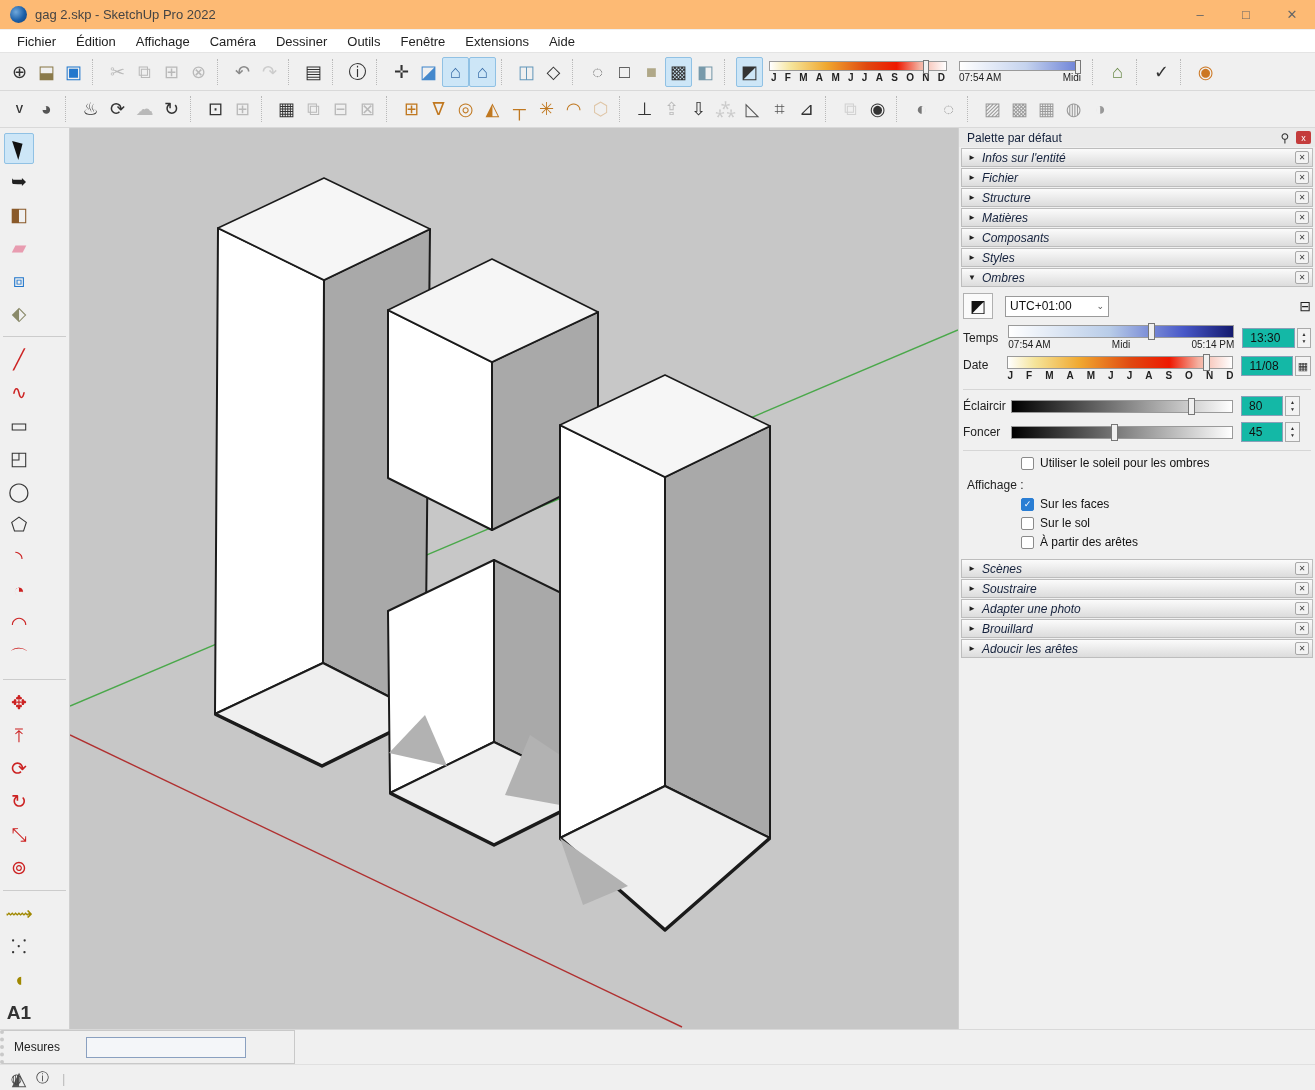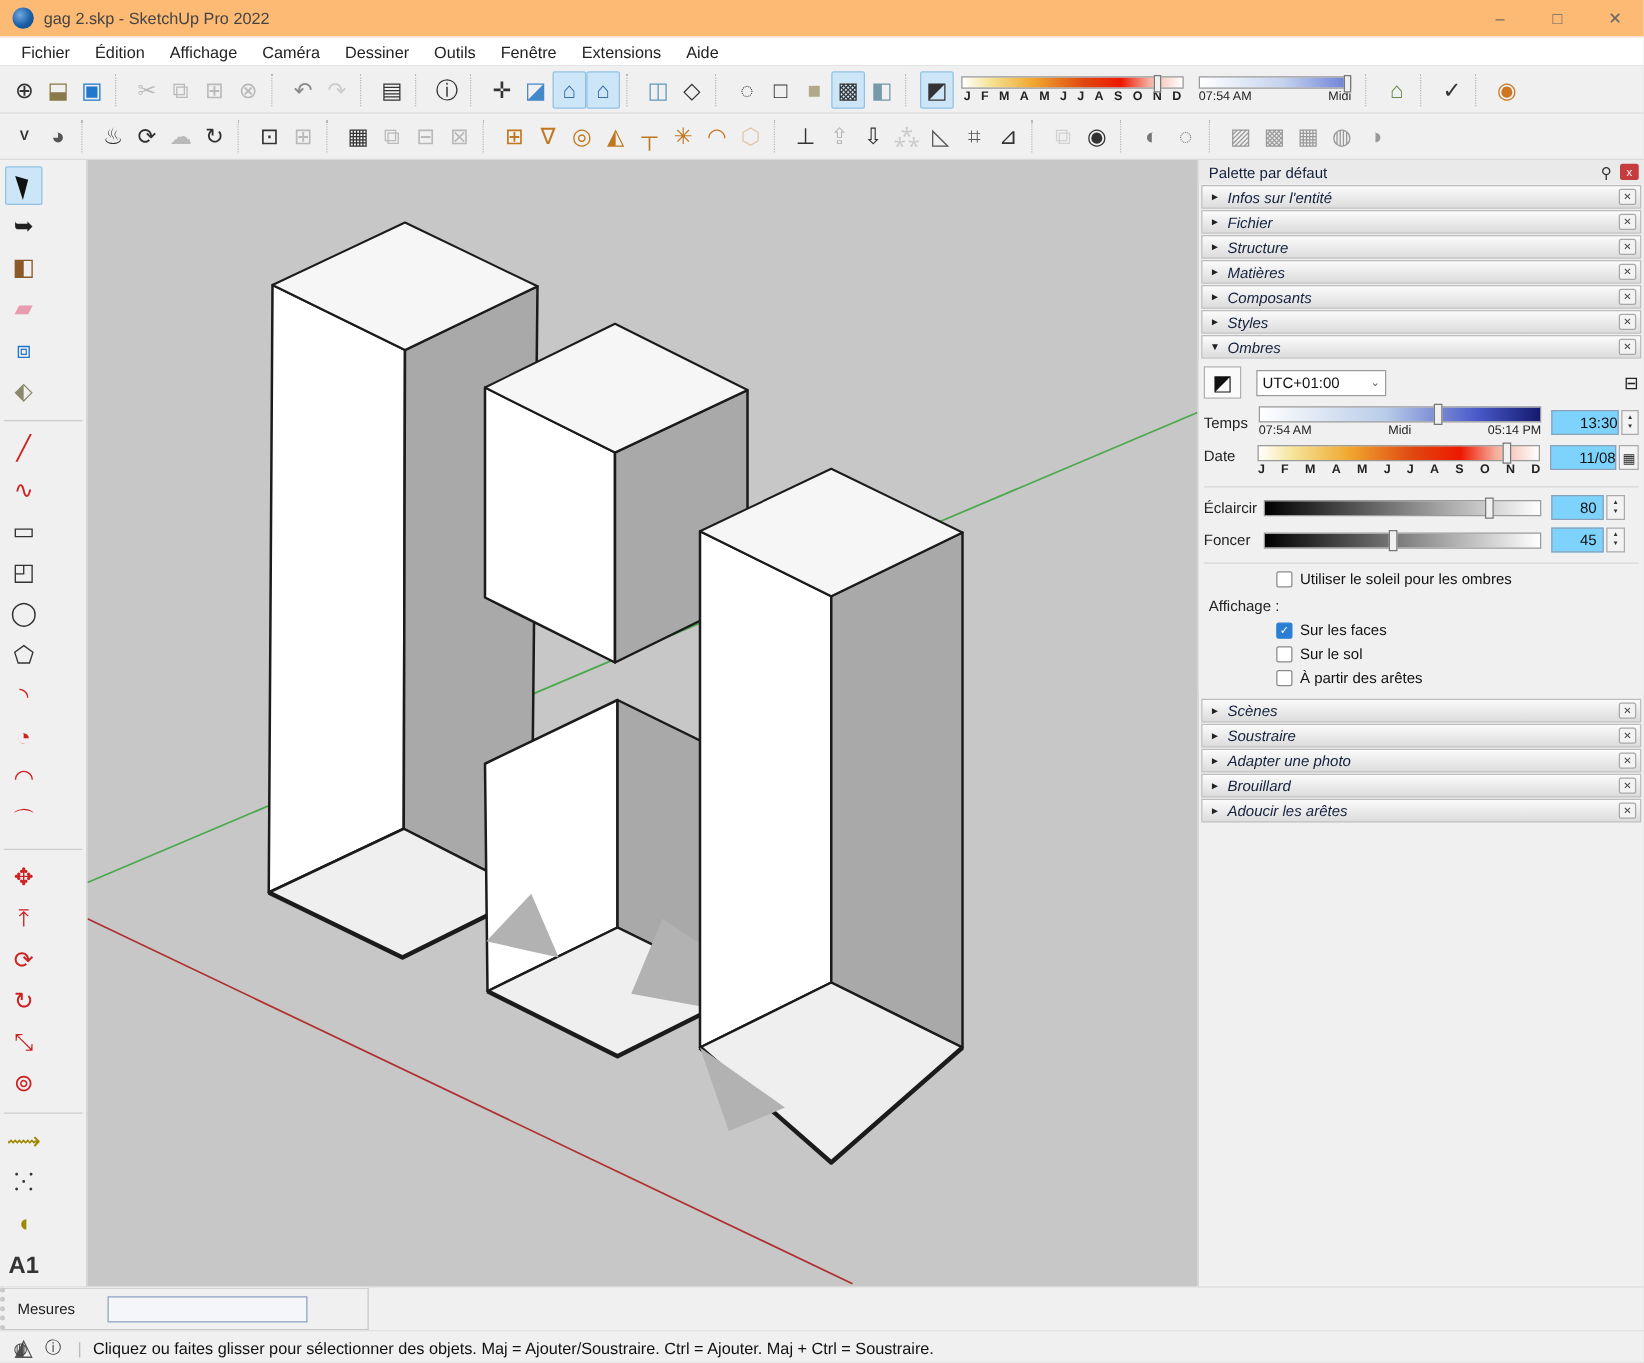--- a/index.html
+++ b/index.html
@@ -65,21 +65,21 @@
   
   #shadowpanel{padding:4px 4px 6px 4px;background:#f0f0f0;}
   .srow{display:flex;align-items:center;margin-top:6px;}
   .slab{width:48px;color:#222;}
   .track{position:relative;height:13px;width:226px;border:1px solid #9a9a9a;}
   .track.time{background:linear-gradient(90deg,#ffffff 0%,#b8cce8 45%,#4858c8 78%,#141a6e 100%);}
   .track.date{background:linear-gradient(90deg,#ffffff 0%,#f5e49a 12%,#f0a830 32%,#e04810 55%,#ee1800 72%,#f4b0a0 85%,#ffffff 100%);}
   .track.gray{background:linear-gradient(90deg,#000000,#ffffff);width:222px;}
   .thumb{position:absolute;top:-3px;width:7px;height:17px;background:#f0f0f0;border:1px solid #777;}
   .under{display:flex;justify-content:space-between;width:226px;font-size:10px;color:#222;margin-top:1px;}
-  .valbox{width:55px;height:20px;border:1px solid #8aa0b8;background:#7dd3fc;display:flex;align-items:center;padding-left:22px;margin-left:8px;}
+  .valbox{width:55px;height:20px;border:1px solid #8aa0b8;background:#14b8a6;display:flex;align-items:center;padding-left:7px;margin-left:8px;}
   .spin{width:15px;height:20px;border:1px solid #aaa;background:#f3f3f3;display:flex;flex-direction:column;align-items:center;justify-content:center;font-size:5px;color:#333;margin-left:2px;line-height:1.4;}
   .calbtn{width:17px;height:20px;border:1px solid #aaa;background:#f3f3f3;display:flex;align-items:center;justify-content:center;font-size:11px;color:#333;margin-left:2px;}
   #shtoggle{width:30px;height:26px;border:1px solid #b0b0b0;background:#fafafa;display:flex;align-items:center;justify-content:center;font-size:17px;}
   #tzselect{width:104px;height:21px;border:1px solid #9a9a9a;background:#fff;display:flex;align-items:center;padding:0 4px;margin-left:12px;}
   #tzselect .tzv{flex:1;}
   .hr{border-top:1px solid #d6d6d6;margin:8px 0 2px 0;}
   .ckrow{display:flex;align-items:center;margin:5px 0 0 58px;}
   .ckrow.first{margin-left:58px;}
   .ckbox{width:13px;height:13px;border:1px solid #8a8a8a;border-radius:2px;background:#fff;margin-right:6px;flex:0 0 auto;}
   .ckbox.on{background:#2a7ed4;border-color:#2a7ed4;color:#fff;font-size:9px;display:flex;align-items:center;justify-content:center;}
@@ -680,14 +680,13 @@
   <div id="mesbox">
     <span id="meslabel">Mesures</span>
     <input id="mesinput" value="" style="">
   </div>
 </div>
 
 <div id="statusbar">
   <span class="stico">◍</span>
   <span class="stico">ⓘ</span>
   <span id="stsep">|</span>
-  <span>Cliquez ou faites glisser pour sélectionner des objets. Maj = Ajouter/Soustraire. Ctrl = Ajouter. Maj + Ctrl = Soustraire.</span>
 </div>
 
 </body></html>

